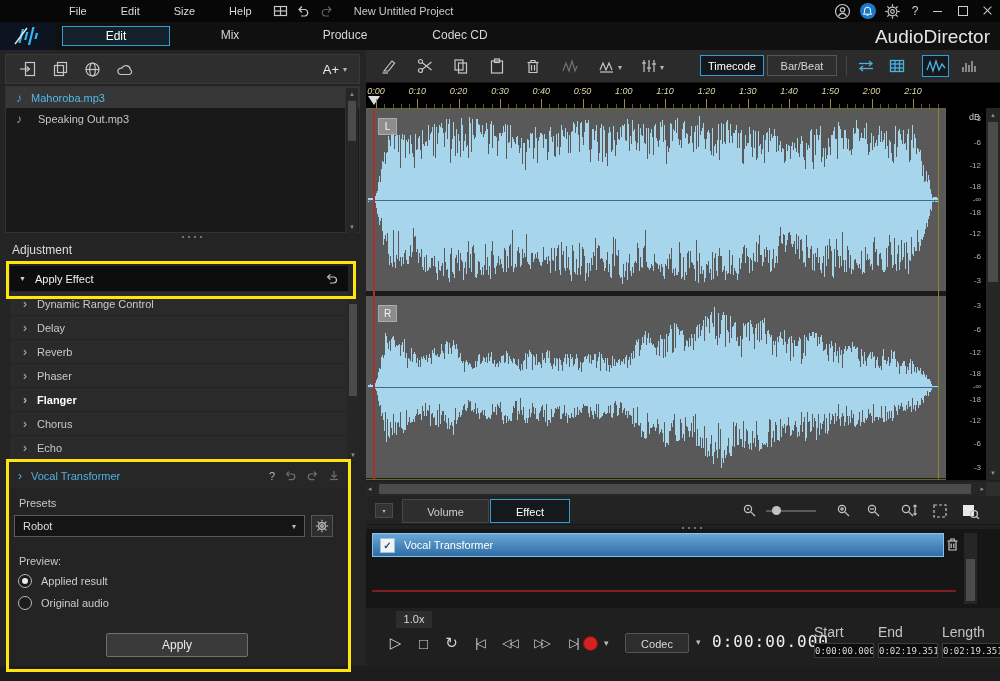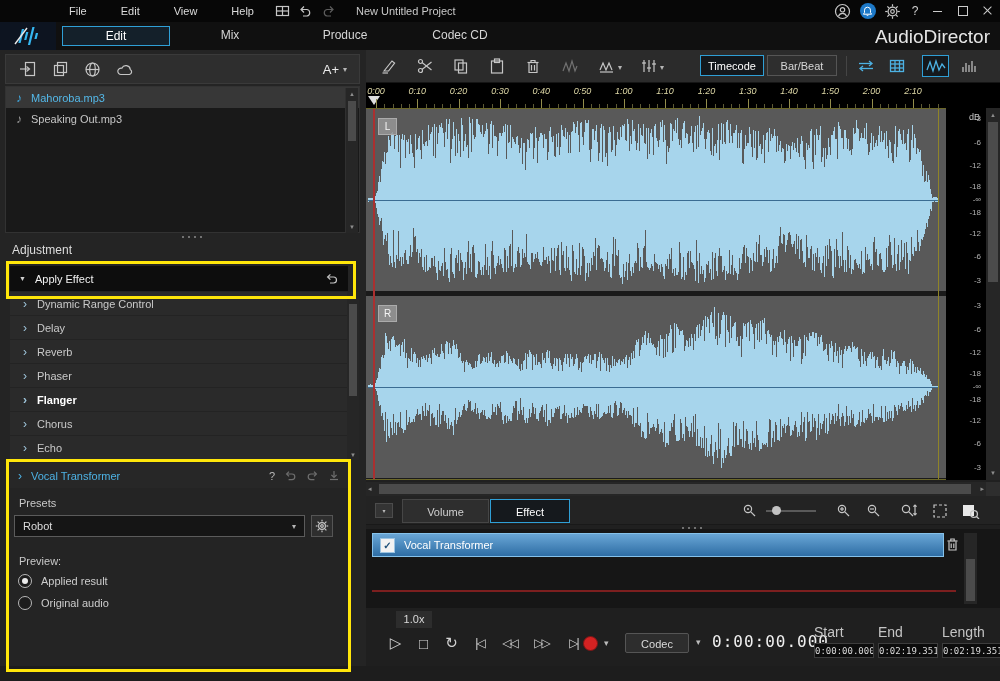--- a/index.html
+++ b/index.html
@@ -37,21 +37,21 @@
   .left{position:absolute;left:0;top:50px;width:366px;height:616px;background:#242424;}
   .media-toolbar{position:absolute;left:5px;top:4px;width:355px;height:30px;background:#2e2e2e;border:1px solid #3a3a3a;box-sizing:border-box;display:flex;align-items:center;}
   .mt-icon{margin-left:15px;display:flex;align-items:center;}
   .texttool{margin-left:auto;margin-right:12px;color:#ececec;font-size:13px;display:flex;align-items:center;gap:4px;}
   .caret{font-size:8px;color:#b5b5b5;}
   .file-list{position:absolute;left:5px;top:36px;width:355px;height:147px;background:#191919;border:1px solid #323232;box-sizing:border-box;}
   .file-row{height:21px;display:flex;align-items:center;padding-left:10px;}
   .file-row.sel{background:#373737;}
   .note-blue{color:#3fa9e0;margin-right:9px;font-size:12px;}
   .note-gray{color:#9a9a9a;margin-right:9px;font-size:12px;}
-  .fname-sel{color:#54b8e8;} .fname{color:#c6c6c6;}
+  .fname-sel{color:#54b8e8;} .fname{color:#c6c6c6;margin-left:7px;}
   .sbar{background:#262626;position:absolute;}
   .sbar .arr{position:absolute;left:0;width:100%;text-align:center;font-size:6px;color:#8d8d8d;line-height:10px;}
   .thumb{position:absolute;background:#4b4b4b;}
   .fl-scroll{right:1px;top:1px;width:12px;height:145px;border-left:1px solid #303030;}
   .splitter{position:absolute;left:0;width:100%;display:flex;justify-content:center;align-items:center;height:7px;}
   .dots{width:2px;height:2px;border-radius:50%;background:#8d8d8d;box-shadow:6px 0 0 #8d8d8d,12px 0 0 #8d8d8d,18px 0 0 #8d8d8d;}
   .adj-title{position:absolute;left:12px;top:193px;font-size:12px;color:#dedede;}
   .apply-row{position:absolute;left:10px;top:216px;width:338px;height:25px;background:#0d0d0d;display:flex;align-items:center;padding:0 9px;box-sizing:border-box;color:#f2f2f2;}
   .tri{font-size:8px;color:#d0d0d0;margin-right:9px;}
   .apply-row .spacer{margin-left:auto;}
@@ -148,21 +148,21 @@
 </style>
 </head>
 <body>
 
 <div class="app">
 
   <div class="titlebar">
     <div class="menus">
       <span class="menu">File</span>
       <span class="menu">Edit</span>
-      <span class="menu">View</span>
+      <span class="menu">Size</span>
       <span class="menu">Help</span>
     </div>
     <span class="tb-icon">
       <svg width="15" height="14">
           <rect class="ic" x="1.5" y="2.5" width="12" height="9"></rect>
           <line class="ic" x1="7.5" y1="2.5" x2="7.5" y2="11.5"></line>
           <line class="ic" x1="1.5" y1="7" x2="13.5" y2="7"></line>
         </svg>
     </span>
     <span class="tb-icon">
@@ -395,20 +395,21 @@
     <div class="radio-row" style="top:524px;">
       <span class="radio">
           <i class="dot"></i>
         </span>
       <span>Applied result</span>
     </div>
     <div class="radio-row" style="top:546px;">
       <span class="radio"></span>
       <span>Original audio</span>
     </div>
+    <div class="apply-btn">Apply</div>
   </div>
 
   <div class="right">
 
     <div class="edit-toolbar">
       <span class="et-icon" style="left:12px;">
         <svg width="17" height="16">
             <path class="ic" d="M3 13 L11 3 l2.6 2 L7.5 13 z"></path>
             <line class="ic" x1="1.5" y1="15" x2="7" y2="15"></line>
           </svg>

